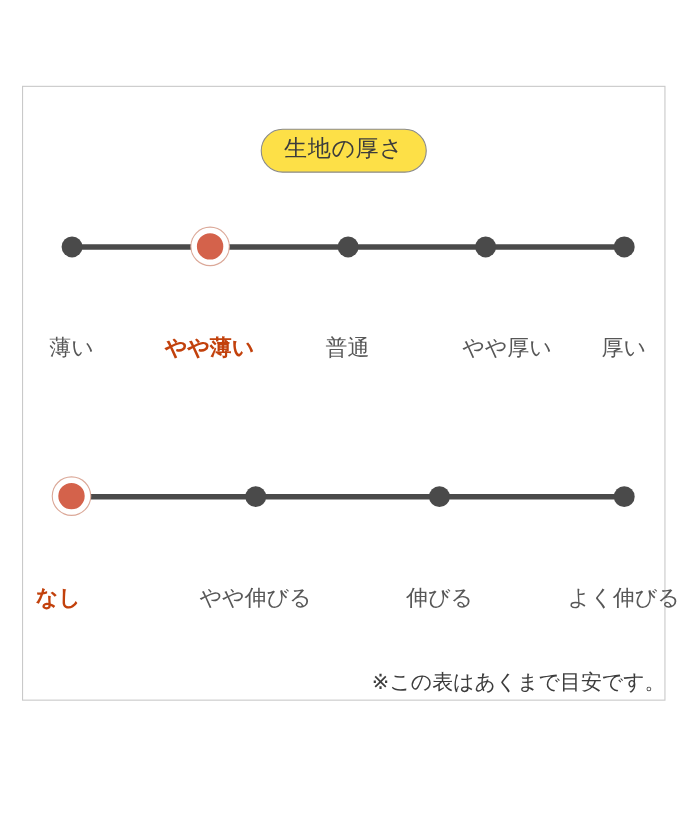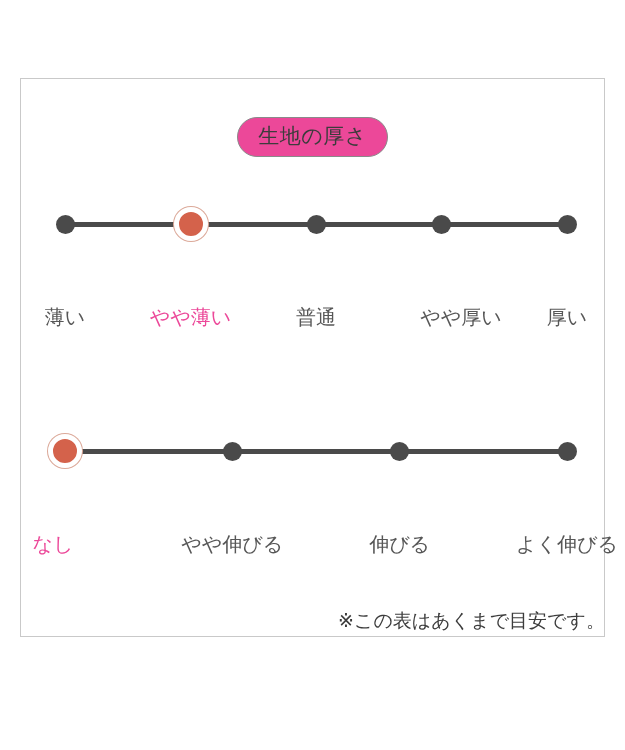--- a/index.html
+++ b/index.html
@@ -46,21 +46,21 @@
   .pill {
     display: inline-block;
     border: 1px solid #8a8a8a;
     border-radius: 999px;
     padding: 6px 20px 8px 20px;
     font-size: 21px;
     line-height: 1.15;
     letter-spacing: 0.5px;
     color: #3c3c3c;
     white-space: nowrap;
-    background: #ec4899;
+    background: #fde047;
   }
 
   
   .track-wrap {
     position: relative;
     height: 46px;
     margin-top: 44px;
   }
   .track-line {
     position: absolute;
@@ -103,22 +103,22 @@
     position: absolute;
     top: 0;
     transform: translateX(-50%);
     font-size: 20px;
     line-height: 1.4;
     white-space: nowrap;
     color: #575757;
     margin-top: 44px;
   }
   .tick-label.selected {
-    font-weight: normal;
-    color: #ec4899;
+    font-weight: bold;
+    color: #c2410c;
   }
 
   
   .footnote {
     position: absolute;
     right: 20px;
     top: 608px;
     font-size: 19px;
     line-height: 1.4;
     color: #3c3c3c;

